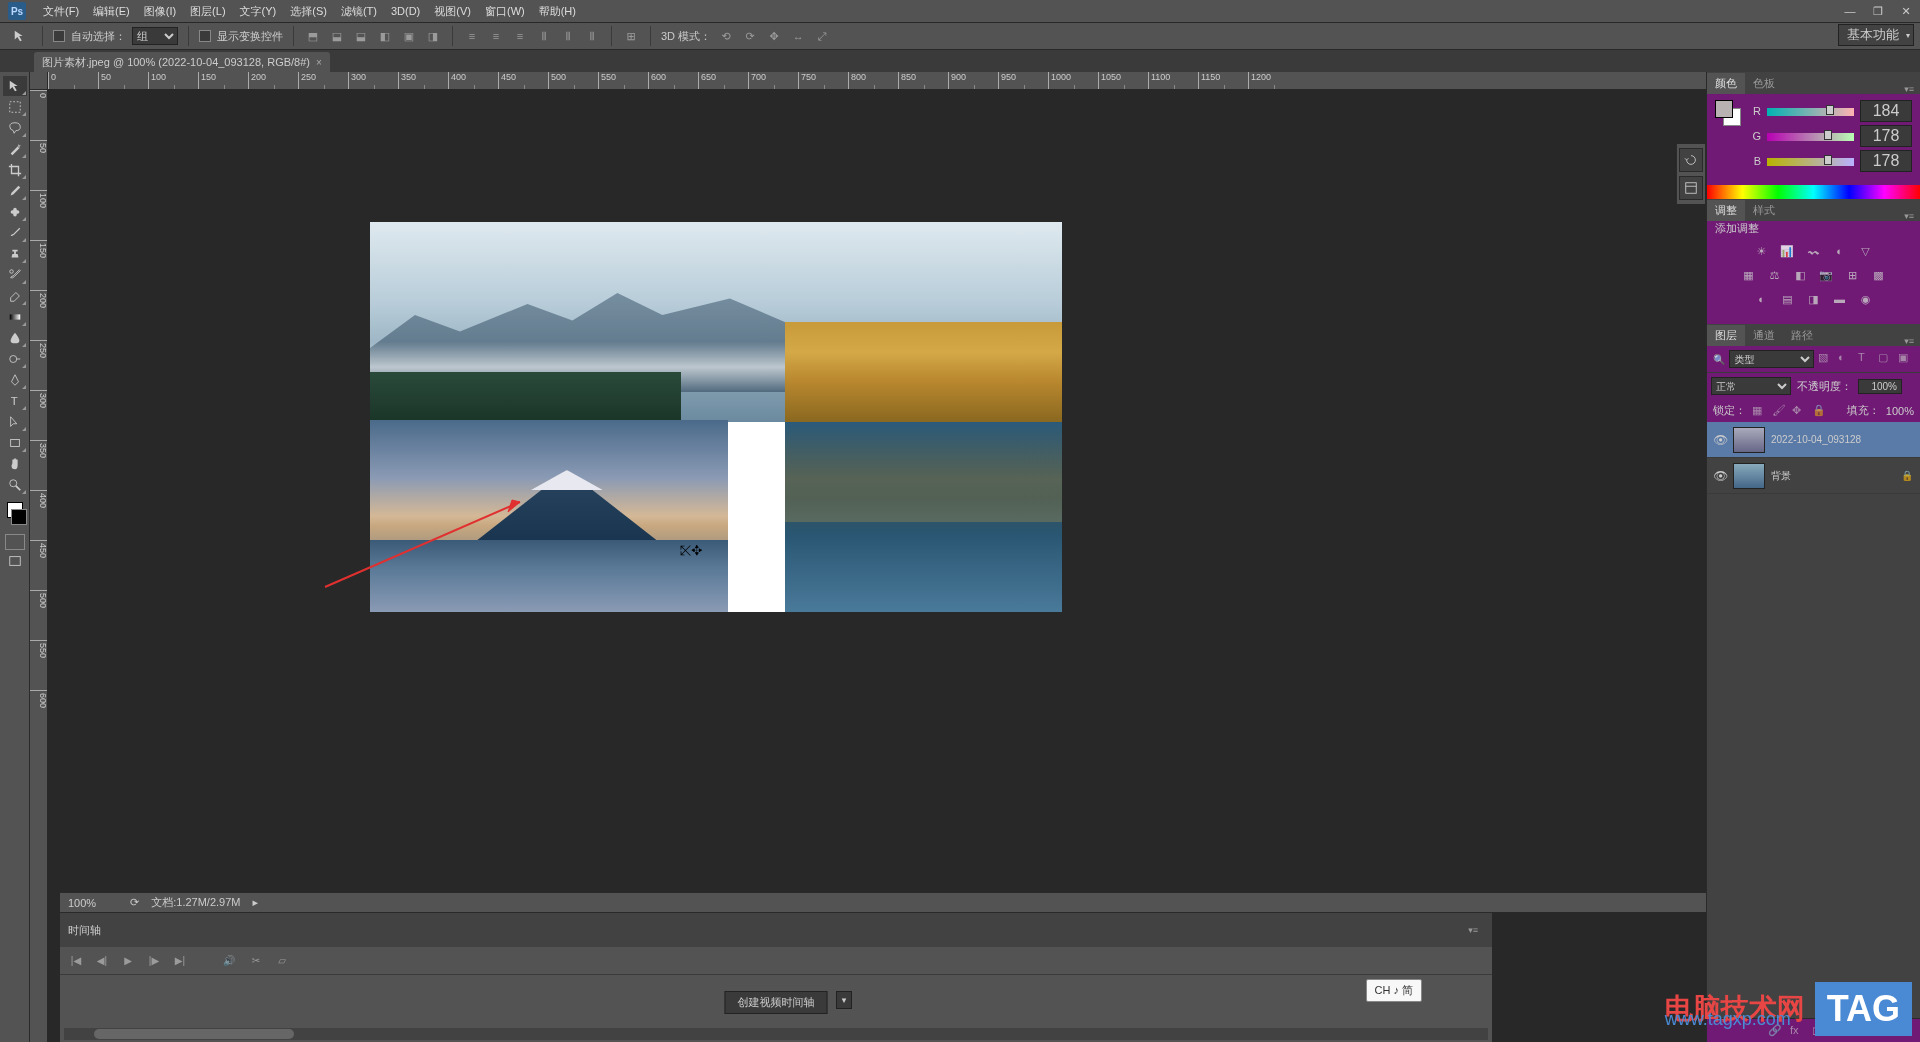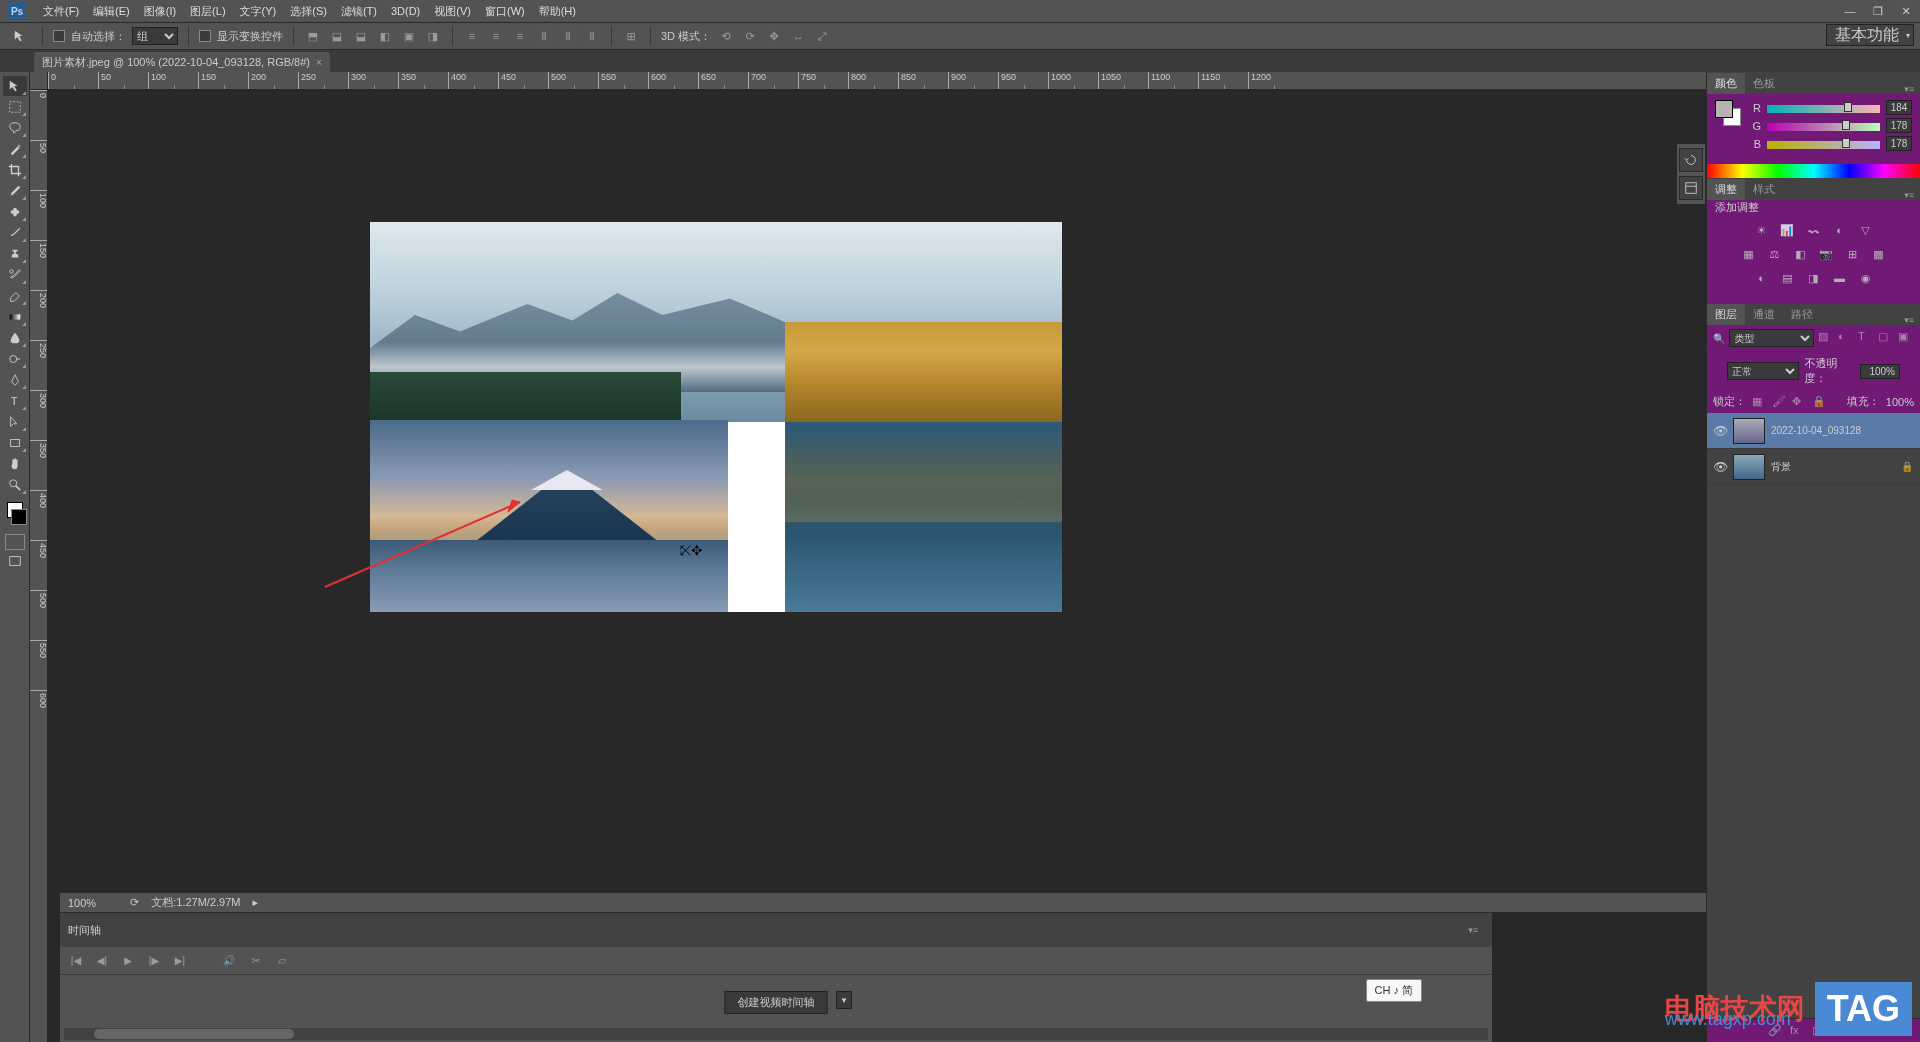--- a/index.html
+++ b/index.html
@@ -12,21 +12,21 @@
 .window-controls { position: absolute; right: 0; top: 0; display: flex; }
 .window-controls div { width: 28px; height: 22px; display: flex; align-items: center; justify-content: center; color: #ccc; font-size: 11px; }
 
 
 .optionsbar { height: 28px; background: #535353; border-top: 1px solid #282828; border-bottom: 1px solid #282828; display: flex; align-items: center; padding: 0 8px; font-size: 11px; color: #ccc; gap: 6px; }
 .optionsbar .tool-icon { width: 24px; height: 22px; display: flex; align-items: center; justify-content: center; }
 .optionsbar .sep { width: 1px; height: 20px; background: #3a3a3a; margin: 0 4px; }
 .optionsbar .checkbox { width: 12px; height: 12px; border: 1px solid #888; background: #3a3a3a; }
 .optionsbar select { background: #3a3a3a; color: #ccc; border: 1px solid #222; font-size: 11px; height: 18px; width: 46px; }
 .optionsbar .icon-btn { width: 18px; height: 18px; opacity: 0.6; display: flex; align-items: center; justify-content: center; }
-.workspace-switcher { position: absolute; right: 6px; top: 24px; height: 22px; background: #424242; border: 1px solid #222; padding: 0 14px 0 8px; font-size: 16px; color: #ccc; display: flex; align-items: center; }
+.workspace-switcher { position: absolute; right: 6px; top: 24px; height: 22px; background: #424242; border: 1px solid #222; padding: 0 14px 0 8px; font-size: 13px; color: #ccc; display: flex; align-items: center; }
 .workspace-switcher::after { content: "▾"; position: absolute; right: 3px; font-size: 8px; }
 
 
 .doctab-bar { height: 22px; background: #3a3a3a; display: flex; align-items: flex-end; padding-left: 34px; }
 .doctab { height: 20px; background: #535353; padding: 0 8px; font-size: 11px; color: #ccc; display: flex; align-items: center; gap: 6px; border-top-left-radius: 3px; border-top-right-radius: 3px; }
 .doctab .close { font-size: 10px; opacity: 0.7; }
 
 
 .main { position: absolute; top: 72px; left: 0; right: 0; bottom: 0; display: flex; }
 
@@ -101,35 +101,35 @@
 .color-bg { position: absolute; width: 18px; height: 18px; background: #fff; border: 1px solid #888; top: 8px; left: 8px; }
 .color-sliders { margin-left: 4px; }
 .color-row { display: flex; align-items: center; gap: 6px; margin-bottom: 3px; }
 .color-label { width: 12px; text-align: right; }
 .color-slider { flex: 1; height: 12px; position: relative; }
 .color-slider .track { position: absolute; top: 3px; left: 0; right: 0; height: 8px; }
 .color-slider.r .track { background: linear-gradient(to right, #00b2b2, #ffb2b2); }
 .color-slider.g .track { background: linear-gradient(to right, #b800b2, #b8ffb2); }
 .color-slider.b .track { background: linear-gradient(to right, #b8b200, #b8b2ff); }
 .color-slider .thumb { position: absolute; top: 0; width: 8px; height: 10px; background: #ccc; border: 1px solid #333; }
-.color-value { width: 26px; background: #3a3a3a; border: 1px solid #222; text-align: center; font-size: 10px; padding: 1px; }
+.color-value { width: 52px; background: #3a3a3a; border: 1px solid #222; text-align: center; font-size: 16px; padding: 1px; }
 .color-ramp { height: 14px; background: linear-gradient(to right, red, yellow, lime, cyan, blue, magenta, red); margin-top: 4px; }
 
 
 .adjustments-panel { padding: 0 8px 10px; }
 .adj-title { margin-bottom: 6px; }
 .adj-row { display: flex; gap: 8px; justify-content: center; margin-bottom: 6px; }
 .adj-icon { width: 18px; height: 18px; opacity: 0.8; display: flex; align-items: center; justify-content: center; }
 
 
 .layers-panel { flex: 1; display: flex; flex-direction: column; }
 .layers-toprow { display: flex; align-items: center; padding: 4px 6px; gap: 4px; border-bottom: 1px solid #3a3a3a; }
 .layers-toprow select { background: #3a3a3a; color: #ccc; border: 1px solid #222; font-size: 10px; height: 18px; flex: 1; }
 .filter-icon { width: 16px; height: 16px; opacity: 0.6; }
-.layers-blendrow { display: flex; align-items: center; padding: 4px 20px; gap: 6px; }
+.layers-blendrow { display: flex; align-items: center; padding: 4px 4px; gap: 6px; }
 .layers-blendrow select { background: #3a3a3a; color: #ccc; border: 1px solid #222; font-size: 10px; height: 18px; width: 80px; }
 .layers-blendrow .lbl { font-size: 11px; }
 .layers-blendrow .val { background: #3a3a3a; border: 1px solid #222; font-size: 10px; padding: 1px 4px; width: 44px; text-align: right; }
 .layers-lockrow { display: flex; align-items: center; padding: 4px 6px; gap: 6px; }
 .layers-lockrow .lock-icon { width: 14px; height: 14px; opacity: 0.6; }
 
 .layer-list { flex: 1; background: #424242; overflow-y: auto; }
 .layer-item { height: 36px; display: flex; align-items: center; padding: 0 6px; gap: 6px; border-bottom: 1px solid #3a3a3a; }
 .layer-item.selected { background: #5a7aa8; }
 .layer-eye { width: 14px; font-size: 12px; }

